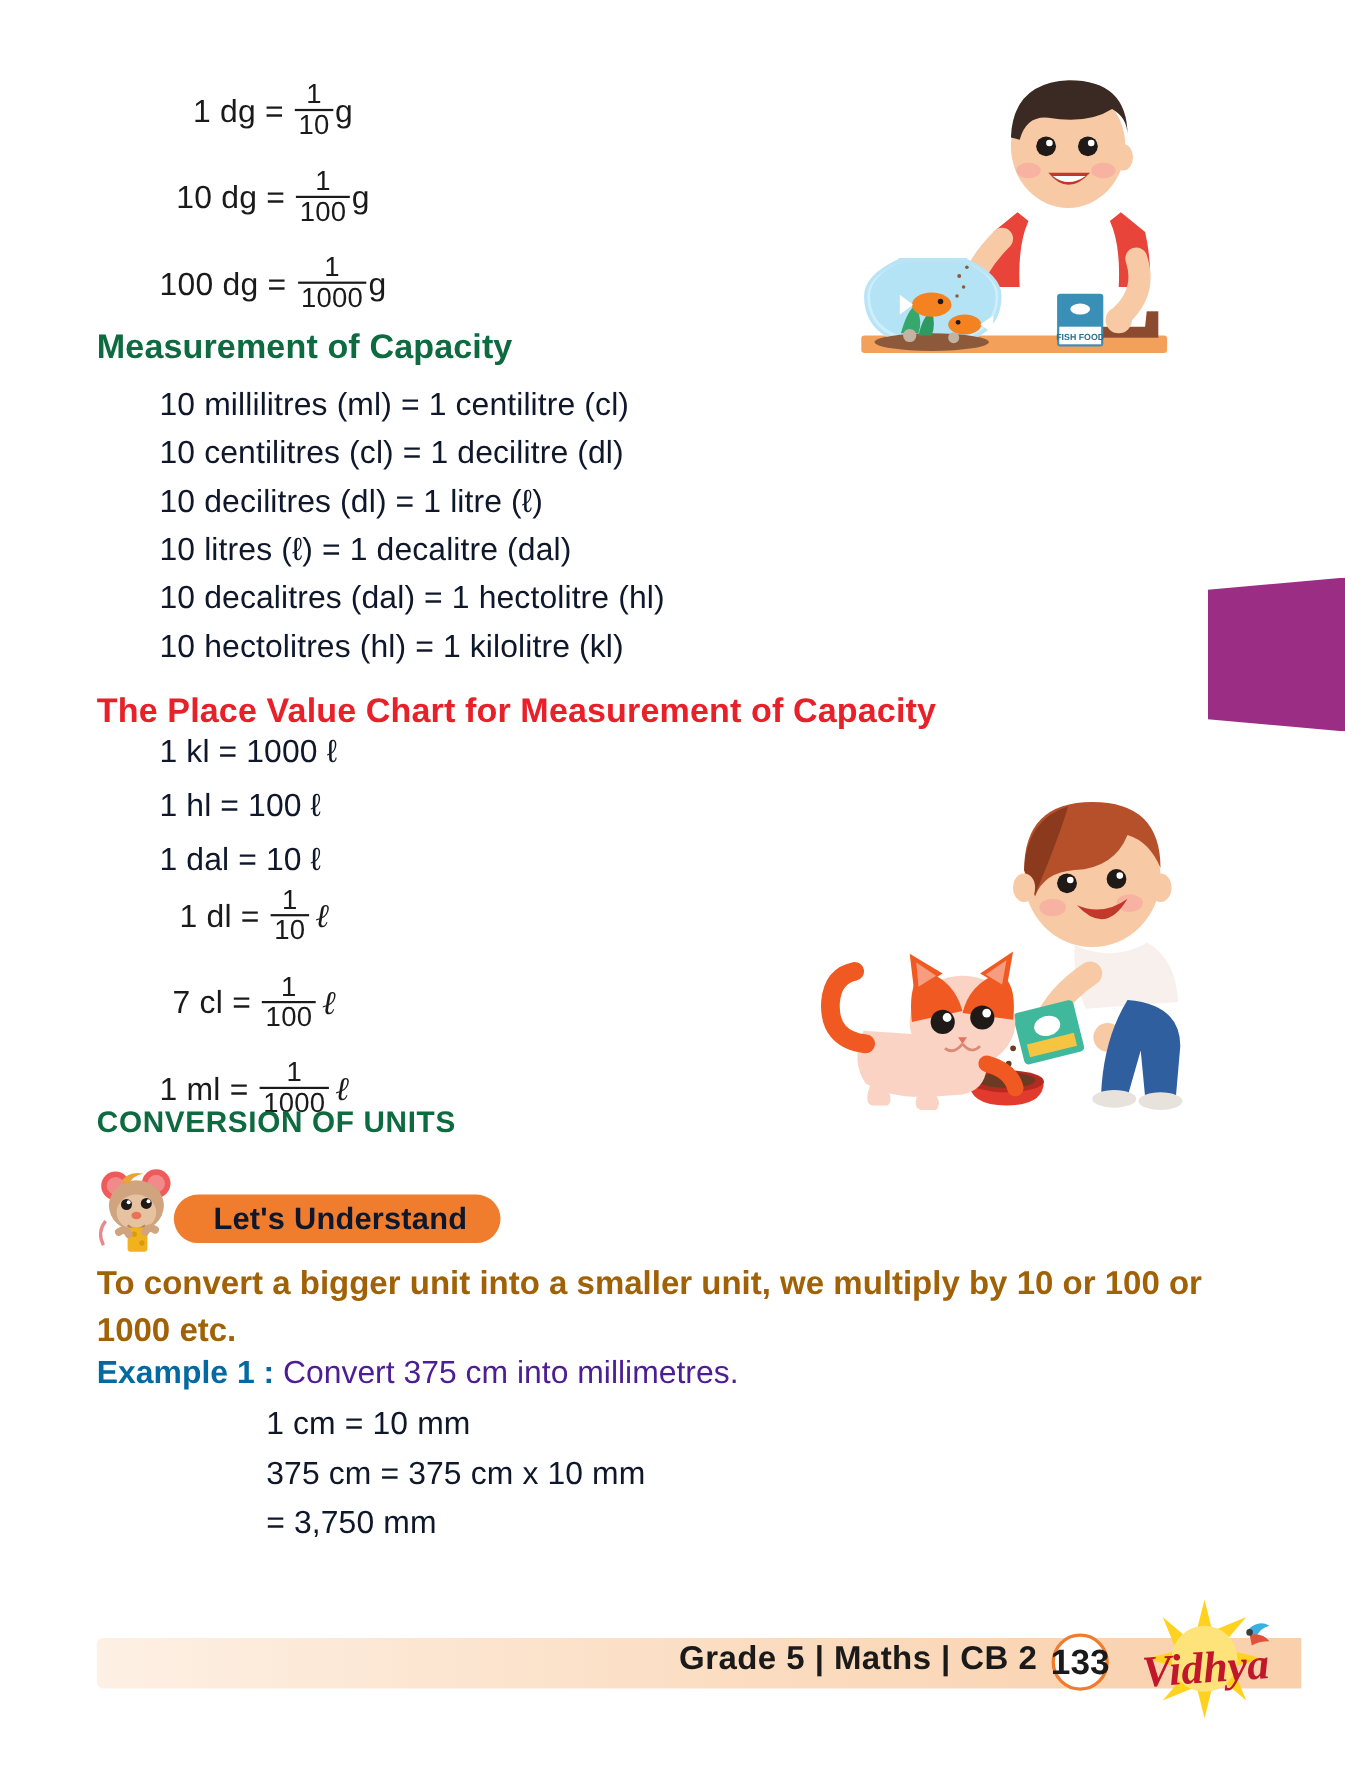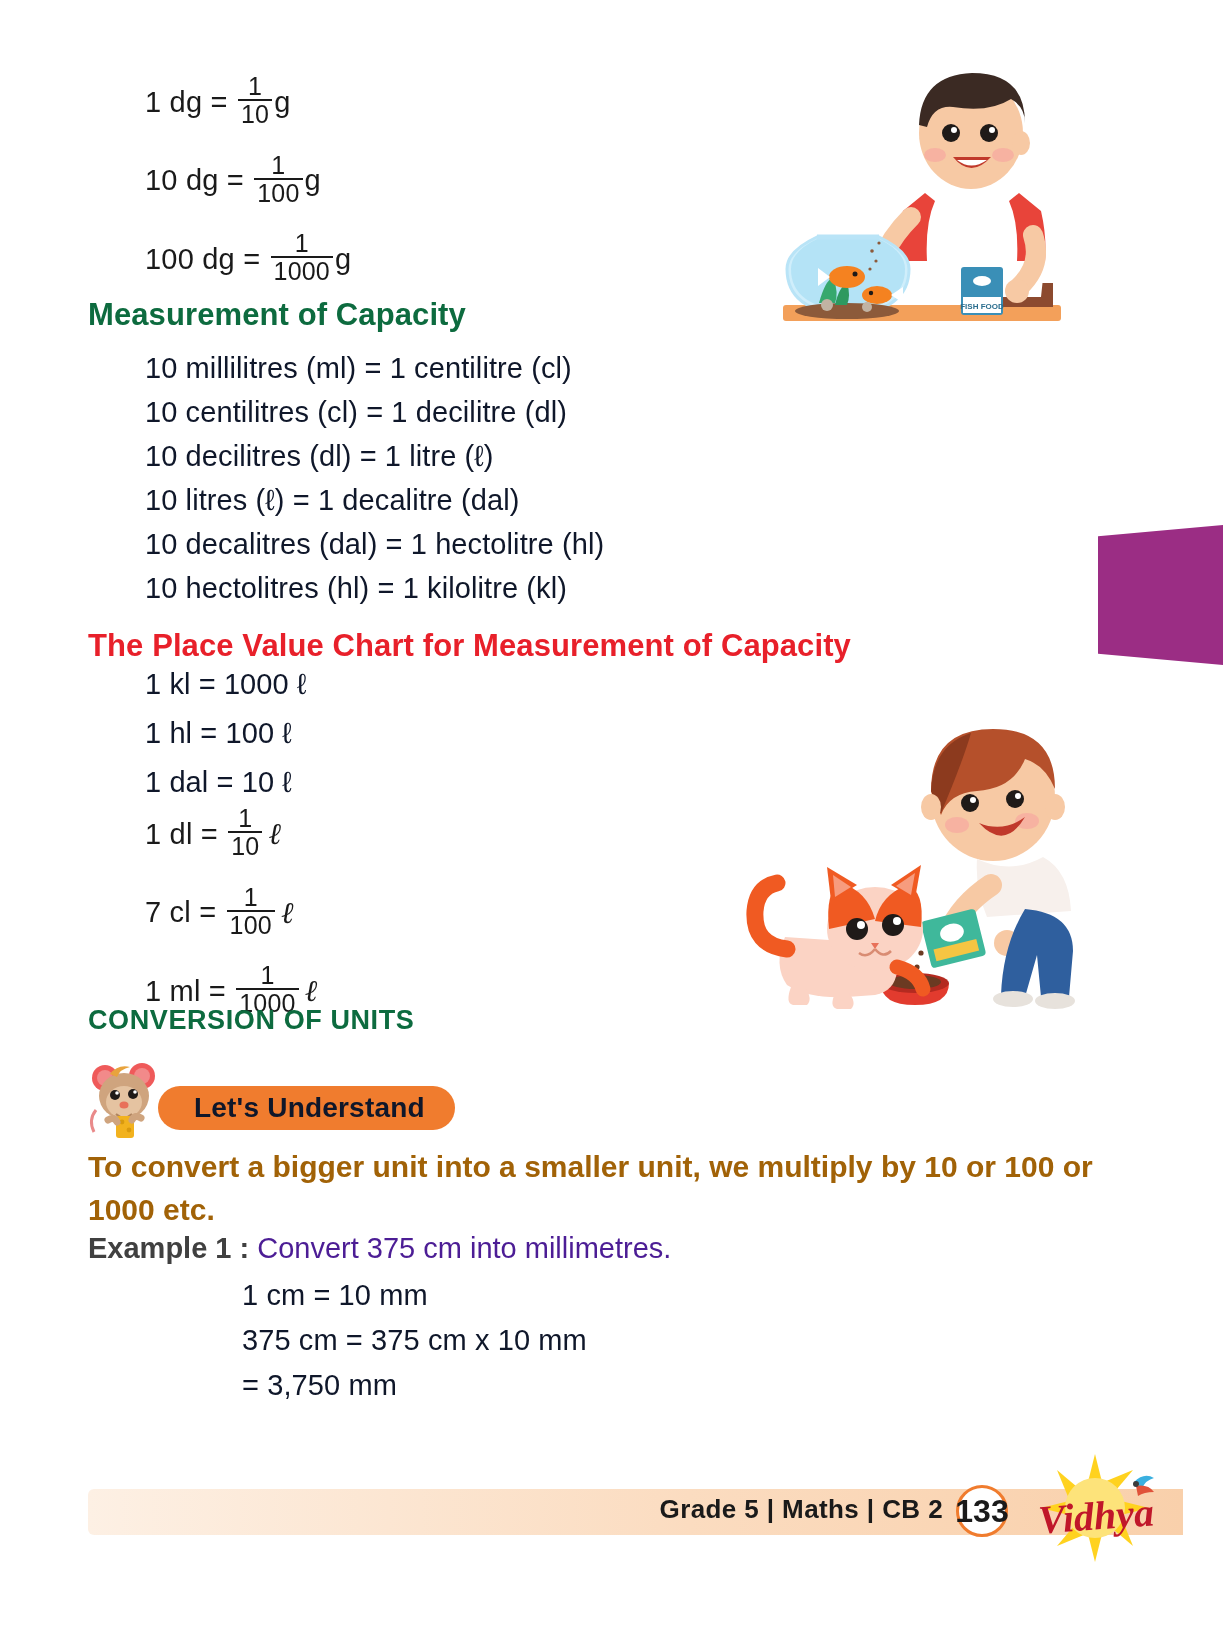--- a/index.html
+++ b/index.html
@@ -18,20 +18,21 @@
   }
 
   
   .eq-line {
     font-size: 29px;
     color: #1a1a1a;
     display: flex;
     align-items: center;
     white-space: pre;
     letter-spacing: .2px;
+    justify-content: center;
   }
   .plain-line {
     font-size: 29px;
     color: #0f172a;
     white-space: pre;
     letter-spacing: .1px;
   }
 
   
   .frac {
@@ -107,38 +108,38 @@
   }
   .badge-concept {
     height: 36px;
     padding: 0 18px;
     font-size: 21px;
     border-radius: 18px;
     letter-spacing: .2px;
   }
 
   
-  .ex-label { font-weight: bold; font-size: 29px; color:#404040; }
+  .ex-label { font-weight: bold; font-size: 29px; color:#0369a1; }
   .ex-text  { font-size: 29px; color: #4c1d95; }
 
   
   .footer-bar {
     position: absolute;
     left: 88px;
     right: 40px;
     bottom: 90px;
     height: 46px;
     background: linear-gradient(90deg,#fdf0e4 0%, #fbdcc0 55%, #f9d0ab 100%);
     border-radius: 6px 0 0 6px;
   }
   .footer-text {
     position: absolute;
     right: 280px;
     bottom: 100px;
-    font-size: 26px;
+    font-size: 30px;
     font-weight: bold;
     color: #1a1a1a;
     letter-spacing: .4px;
   }
   .page-circle {
     position: absolute;
     right: 215px;
     bottom: 88px;
     width: 52px;
     height: 52px;

